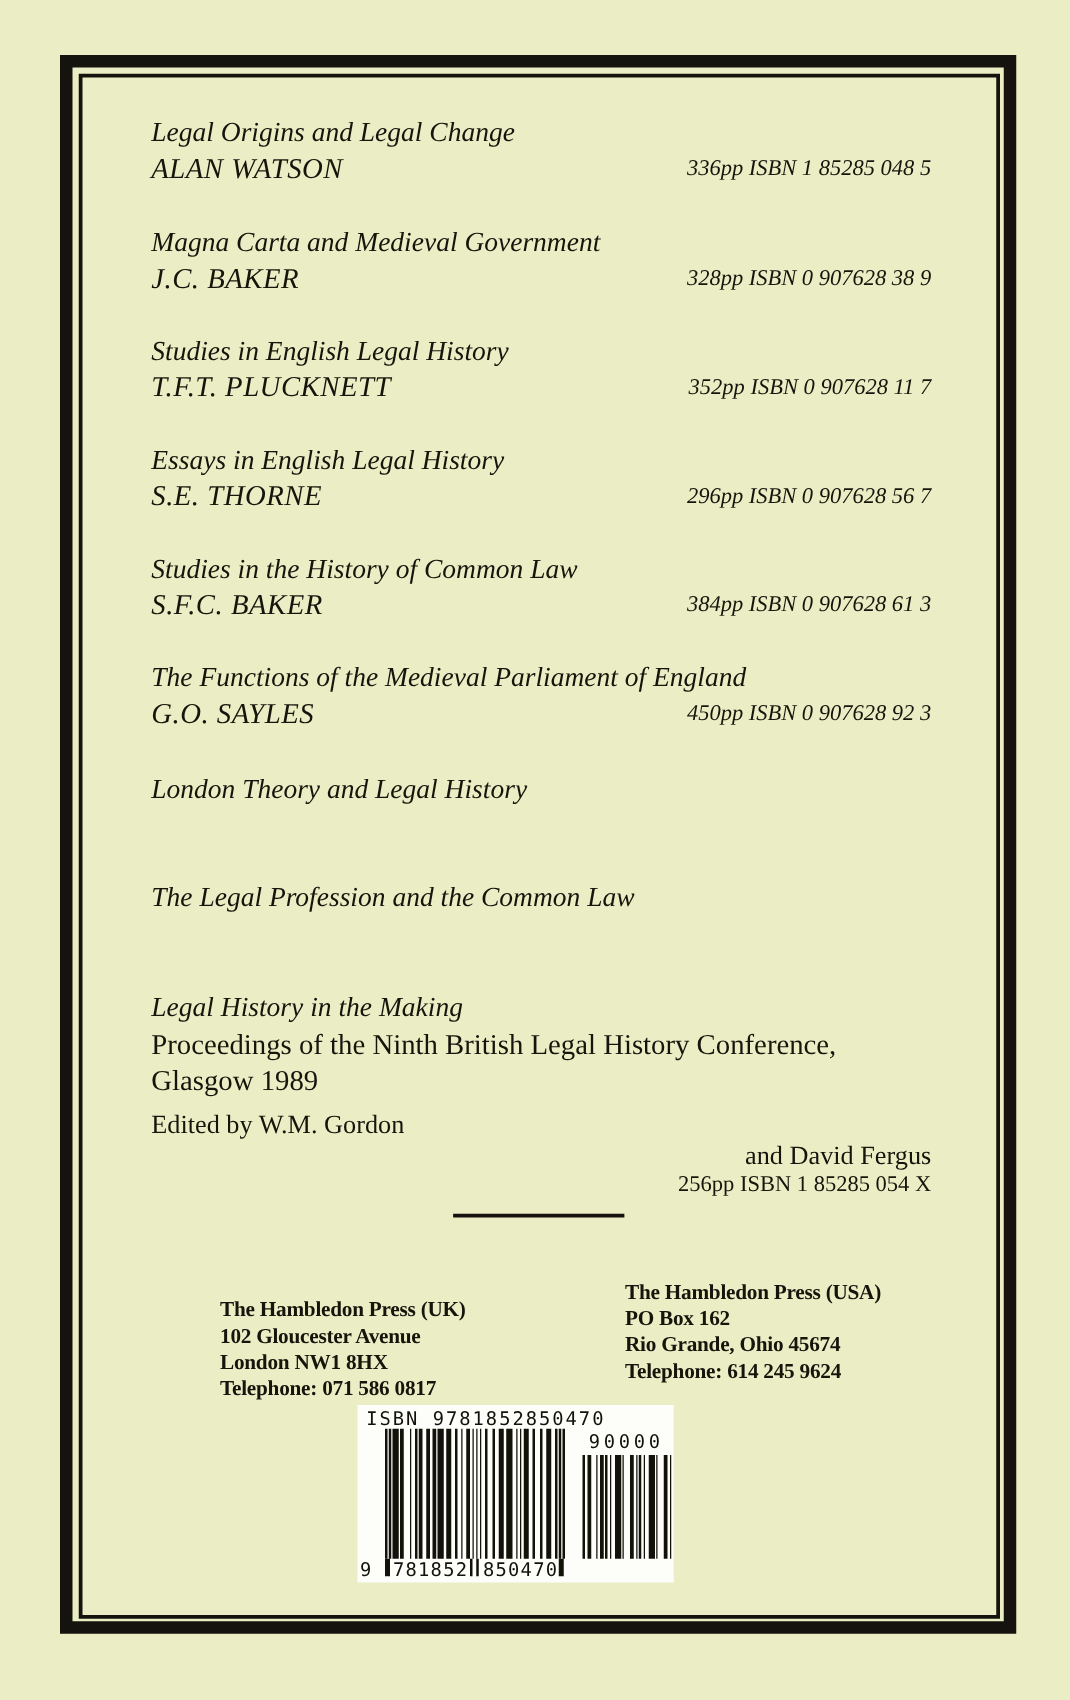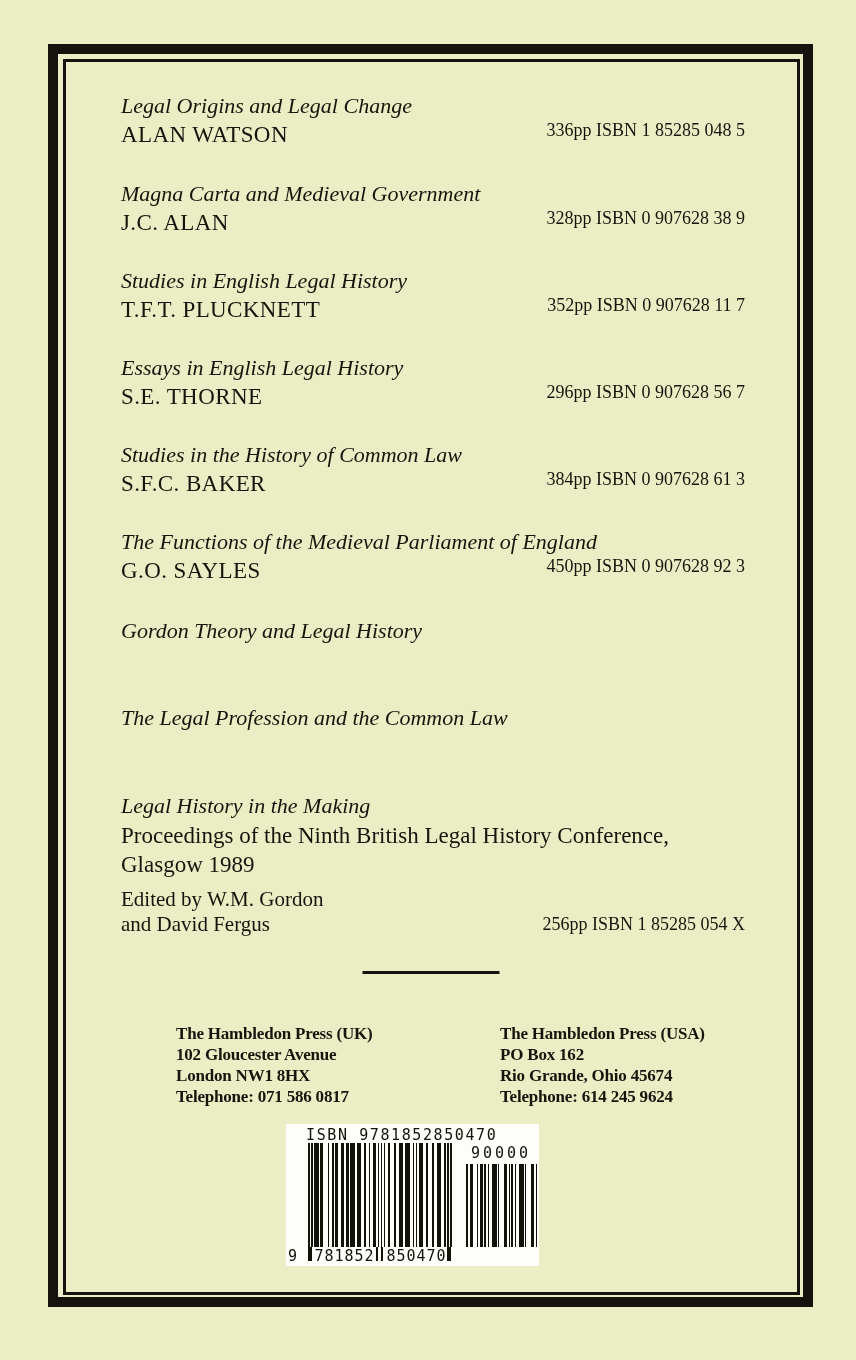--- a/index.html
+++ b/index.html
@@ -14,49 +14,49 @@
     border:10px solid #15130d;box-sizing:border-box;
   }
   .frame-inner{
     position:absolute;left:63px;top:59px;width:737px;height:1236px;
     border:3px solid #15130d;box-sizing:border-box;
   }
   .content{position:absolute;left:66px;top:62px;width:730px;height:1230px;}
 
   .entry{position:absolute;left:55px;right:51px;}
   .entry .title{font-style:italic;font-size:22px;line-height:28px;white-space:nowrap;}
-  .entry .row{display:flex;justify-content:space-between;align-items:flex-start;}
+  .entry .row{display:flex;justify-content:space-between;align-items:center;font-style:italic;}
   .entry .author{font-size:23px;line-height:29px;letter-spacing:0.4px;white-space:nowrap;}
   .entry .info{font-size:18px;white-space:nowrap;}
 
   .featured{position:absolute;left:55px;right:51px;}
   .featured .title{font-style:italic;font-size:22px;line-height:30px;white-space:nowrap;}
   .featured .subtitle{font-size:23px;line-height:29px;white-space:nowrap;}
   .featured .editors{margin-top:8px;}
   .featured .editor-line{font-size:21px;line-height:25px;white-space:nowrap;}
-  .featured .row{display:flex;justify-content:space-between;align-items:center;}
+  .featured .row{display:flex;justify-content:space-between;align-items:flex-end;flex-direction:column;}
   .featured .info{font-size:18px;white-space:nowrap;margin-left:25px;}
 
   .divider{
     position:absolute;top:909px;left:50%;transform:translateX(-50%);
     width:137px;height:3px;background:#15130d;
   }
 
   .addresses{position:absolute;top:961px;left:0;width:730px;}
   .addr{position:absolute;top:0;font-weight:bold;font-size:17px;line-height:21px;letter-spacing:-0.2px;}
-  .addr-uk{left:110px;}
+  .addr-uk{left:110px;margin-top:14px;}
   .addr-usa{left:434px;}
   .addr div{white-space:nowrap;}
 
   .bc-panel{
     position:absolute;left:220px;top:1062px;width:253px;height:142px;
     background:#fdfdfa;
   }
   .bc-mono{font-family:"DejaVu Sans Mono", monospace;color:#121209;}
-  .bc-isbn{position:absolute;left:20px;top:2px;font-size:15px;letter-spacing:1.6px;white-space:nowrap;}
+  .bc-isbn{position:absolute;left:7px;top:2px;font-size:15px;letter-spacing:1.6px;white-space:nowrap;}
   .bc-main-bars{position:absolute;left:22px;top:19px;width:144px;height:104px;}
   .bc-bars{position:relative;}
   .bc-bars .bar{position:absolute;top:0;height:100%;background:#121209;}
   .bc-digitrow{position:absolute;left:0;top:123px;width:180px;height:17px;font-size:15px;}
   .bc-lead{position:absolute;left:2px;top:0;}
   .bc-grp1{position:absolute;left:26px;width:65px;top:0;text-align:center;letter-spacing:1px;}
   .bc-grp2{position:absolute;left:98px;width:65px;top:0;text-align:center;letter-spacing:1px;}
   .bc-stub{position:absolute;top:123px;height:14px;background:#121209;}
   .bc-stub.s1{left:22px;width:4px;}
   .bc-stub.s2{left:90px;width:2px;}
@@ -78,21 +78,21 @@
       <div class="title">Legal Origins and Legal Change</div>
       <div class="row">
         <span class="author">ALAN WATSON</span>
         <span class="info">336pp ISBN 1 85285 048 5</span>
       </div>
     </div>
 
     <div class="entry" style="top:118px">
       <div class="title">Magna Carta and Medieval Government</div>
       <div class="row">
-        <span class="author">J.C. ALAN</span>
+        <span class="author">J.C. BAKER</span>
         <span class="info">328pp ISBN 0 907628 38 9</span>
       </div>
     </div>
 
     <div class="entry" style="top:205px">
       <div class="title">Studies in English Legal History</div>
       <div class="row">
         <span class="author">T.F.T. PLUCKNETT</span>
         <span class="info">352pp ISBN 0 907628 11 7</span>
       </div>
@@ -116,21 +116,21 @@
 
     <div class="entry" style="top:466px">
       <div class="title">The Functions of the Medieval Parliament of England</div>
       <div class="row">
         <span class="author">G.O. SAYLES</span>
         <span class="info">450pp ISBN 0 907628 92 3</span>
       </div>
     </div>
 
     <div class="entry" style="top:555px">
-      <div class="title">Gordon Theory and Legal History</div>
+      <div class="title">London Theory and Legal History</div>
     </div>
 
     <div class="entry" style="top:642px">
       <div class="title">The Legal Profession and the Common Law</div>
     </div>
 
     <div class="featured" style="top:729px">
       <div class="title">Legal History in the Making</div>
       <div class="subtitle">Proceedings of the Ninth British Legal History Conference,</div>
       <div class="subtitle">Glasgow 1989</div>

